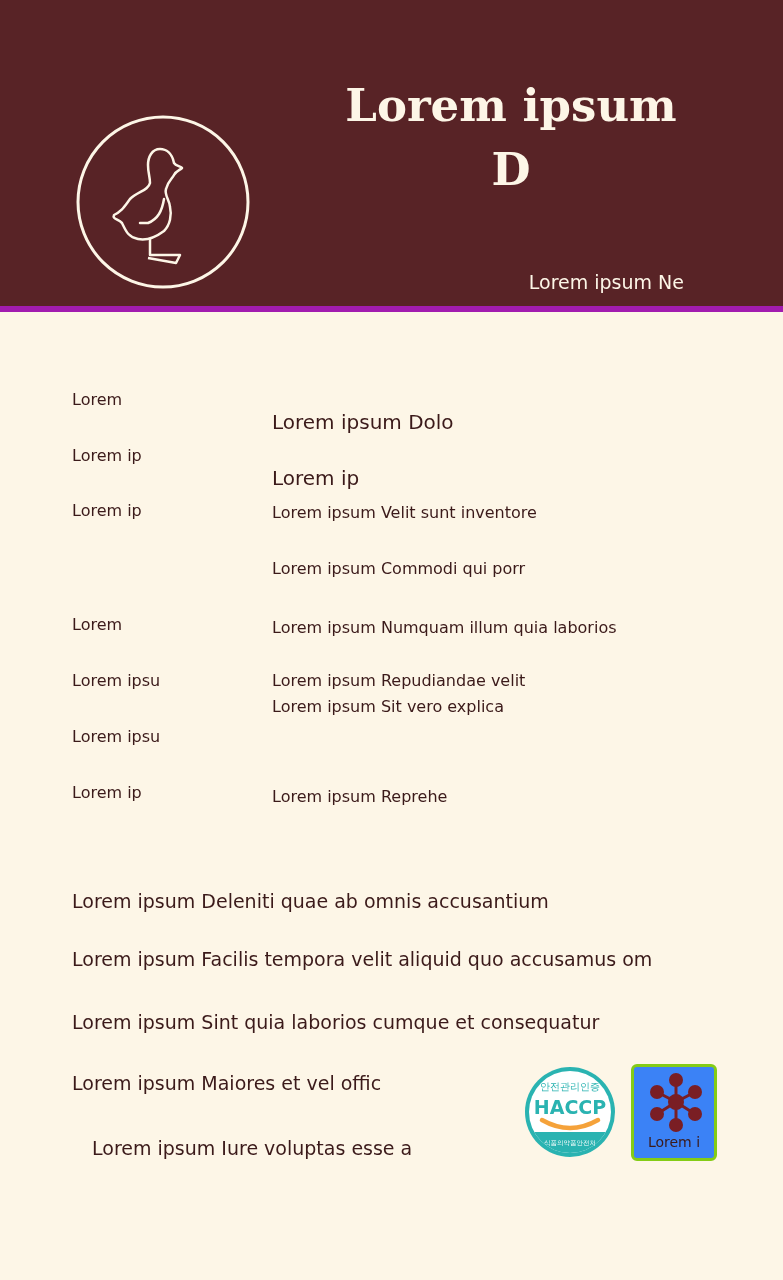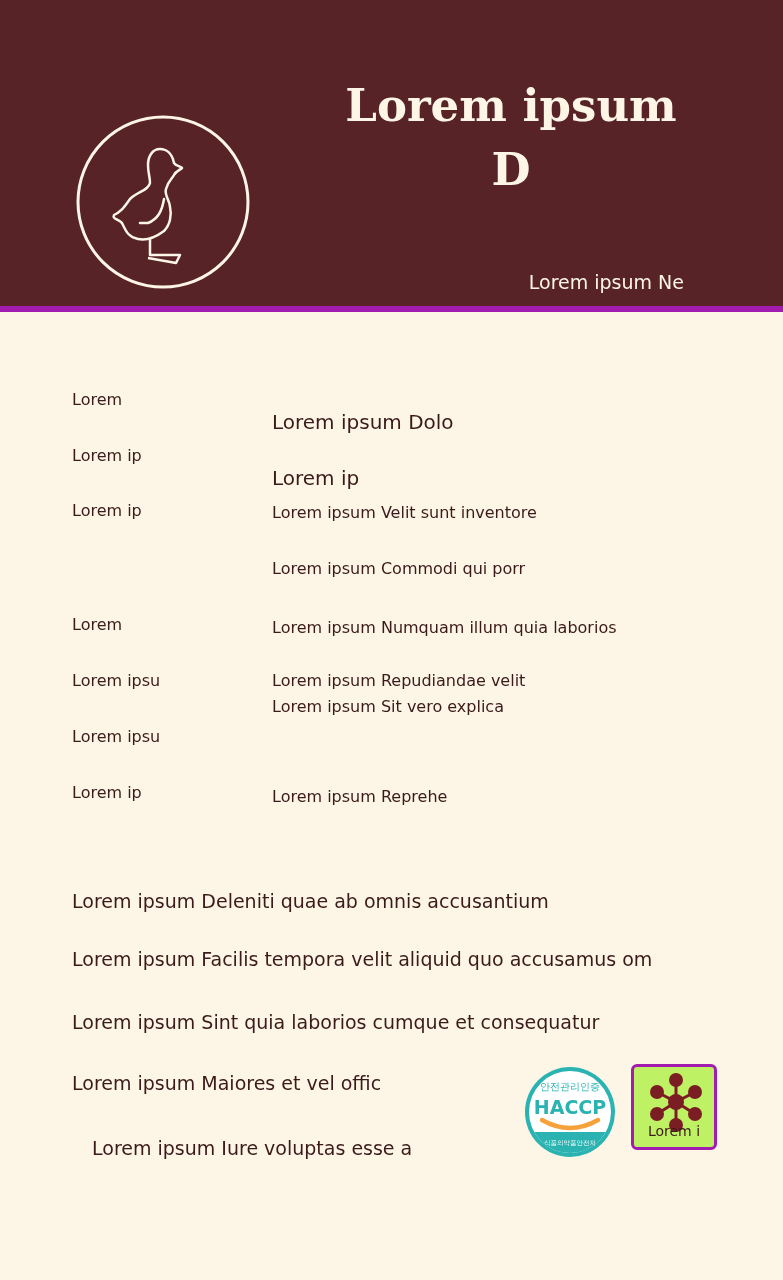--- a/index.html
+++ b/index.html
@@ -41,23 +41,23 @@
     }
     .left { left: 72px; }
     .right { left: 272px; }
     .right.big { font-size: 20px; margin-top: 21px; }
     .note { left: 72px; font-size: 19px; }
 
     .haccp {
       position: absolute; left: 524px; top: 1066px; width: 92px; height: 92px;
     }
     .cert-box {
-      position: absolute; left: 631px; top: 1064px; width: 86px; height: 86px;
-      border: 3px solid #a21caf; border-radius: 6px;
-      background: #bef264;
+      position: absolute; left: 631px; top: 1064px; width: 86px; height: 97px;
+      border: 3px solid #84cc16; border-radius: 6px;
+      background: #3b82f6;
     }
     .cert-box svg { position: absolute; left: 12px; top: 5px; }
     .cert-label {
       position: absolute; left: 0; right: 0; bottom: 8px;
       text-align: center; font-size: 14px; color: #3B1A1A;
     }
   </style>
 </head>
 <body>
 

